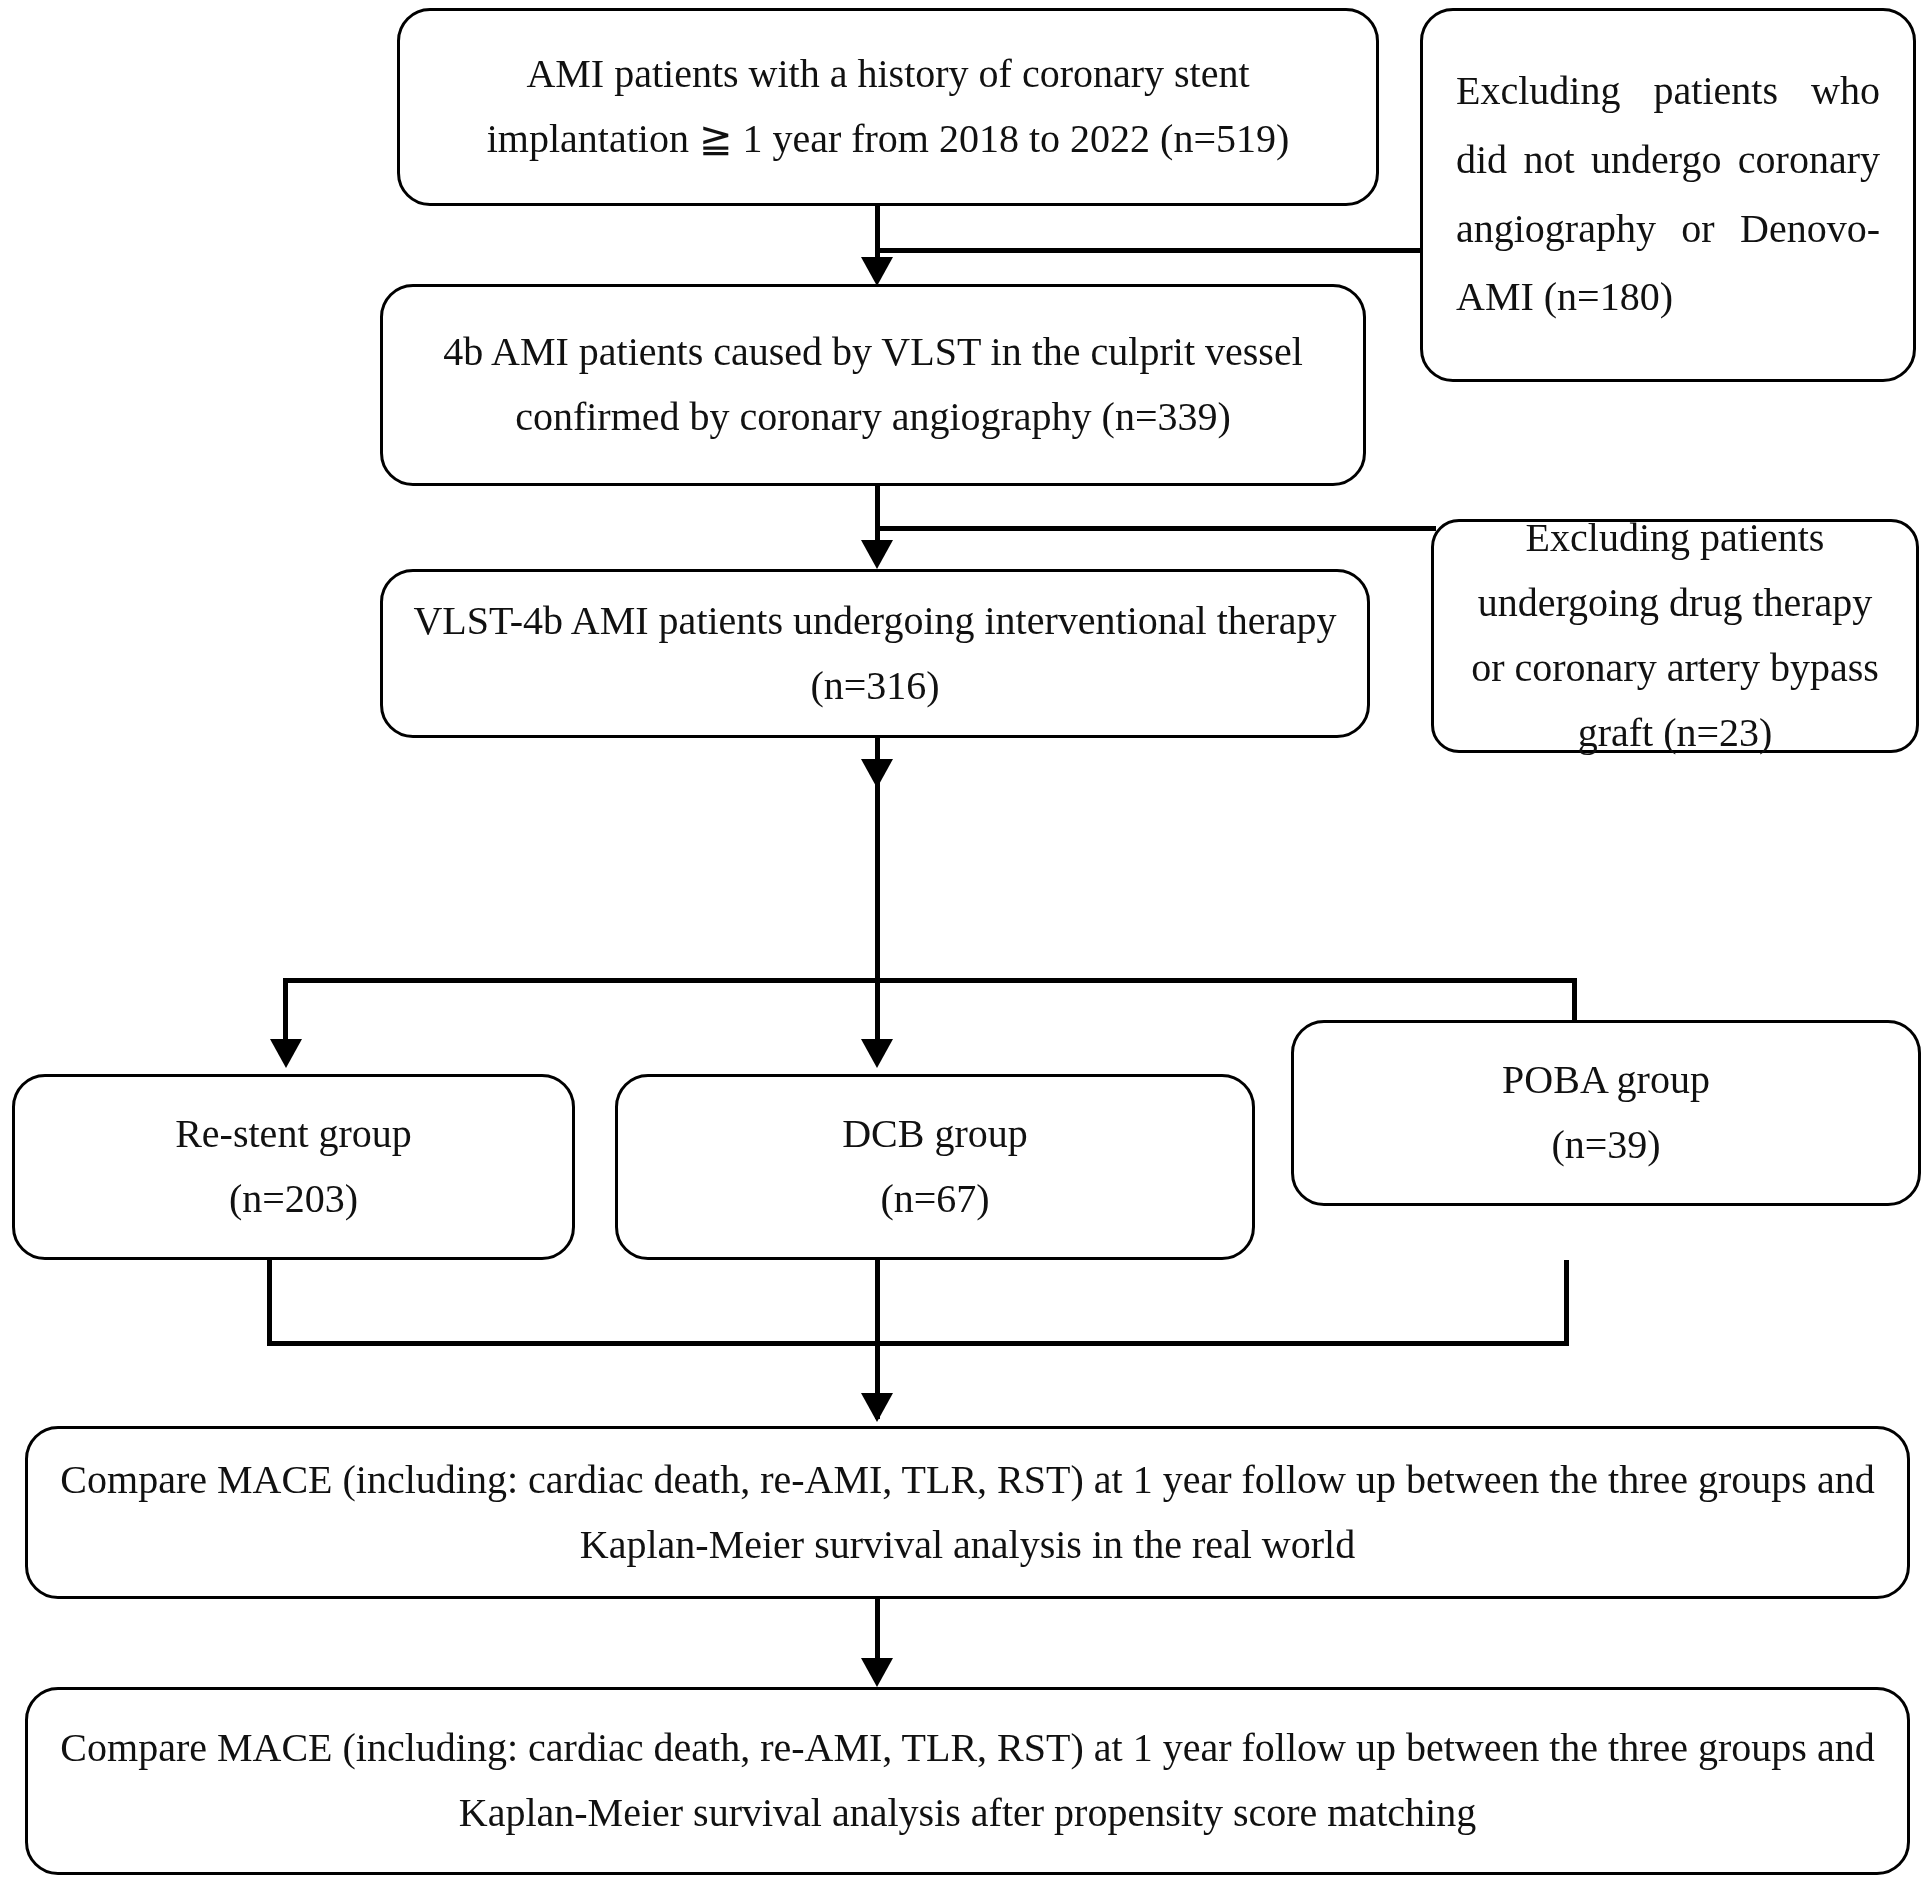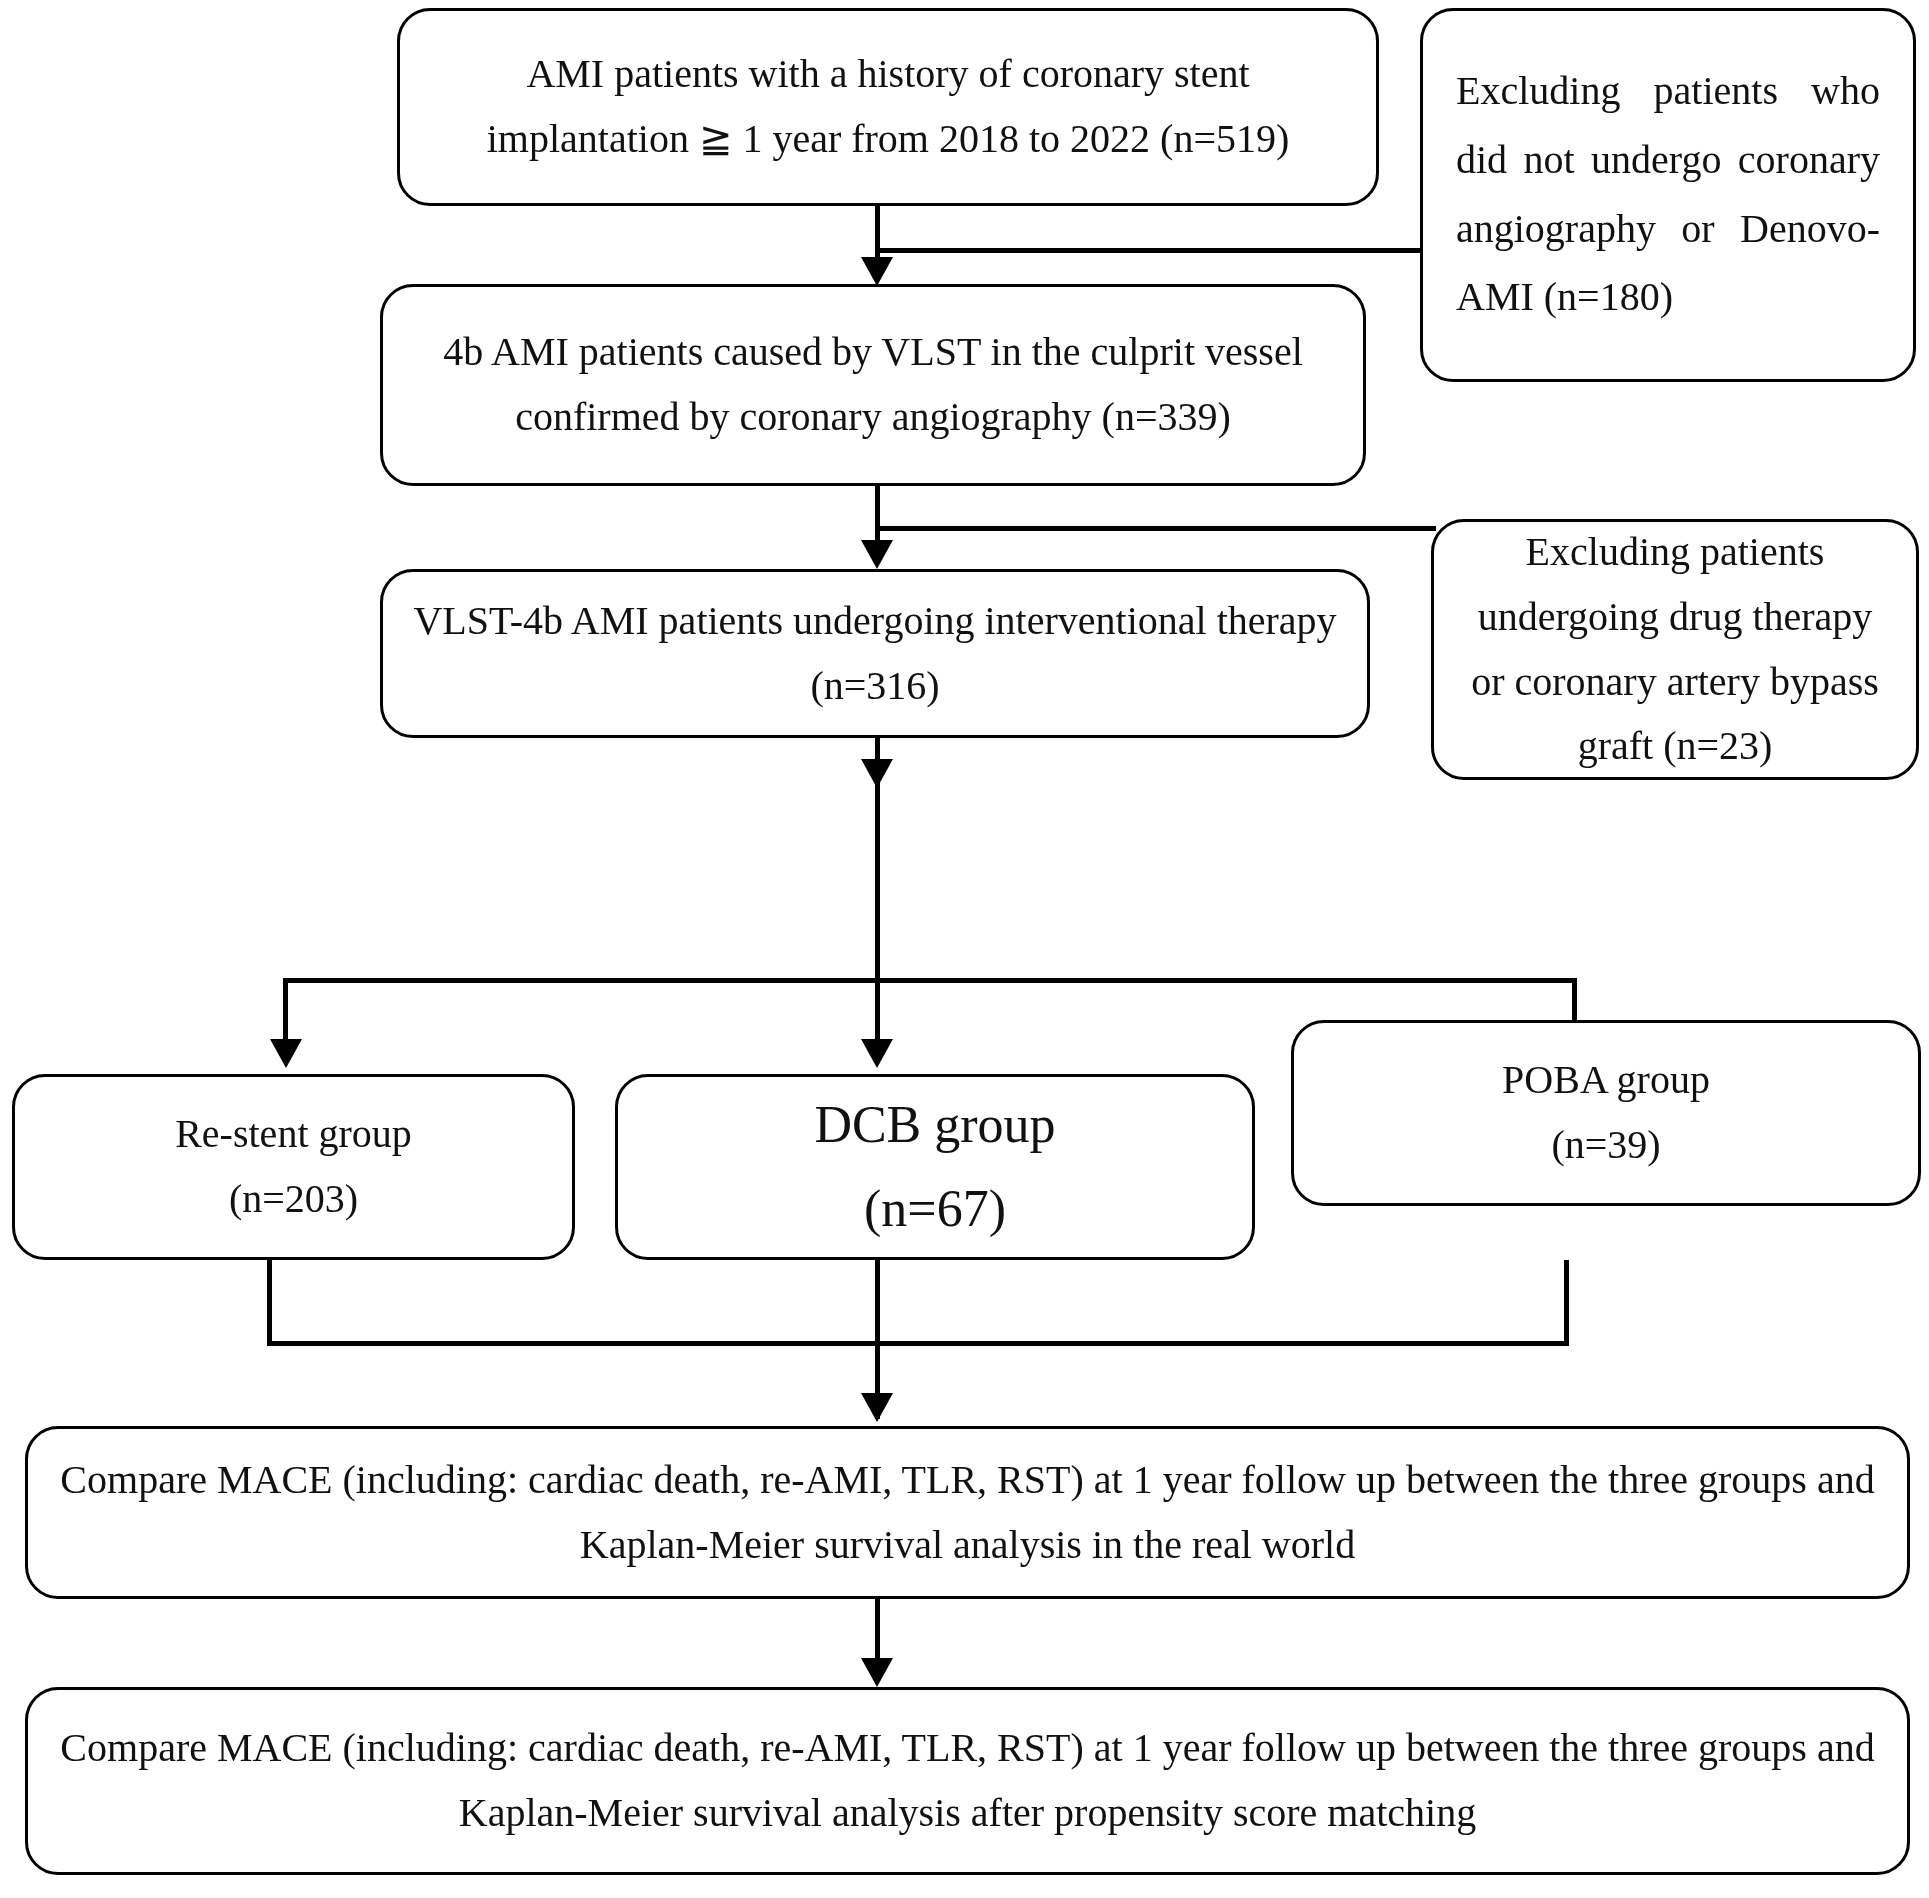--- a/index.html
+++ b/index.html
@@ -42,27 +42,27 @@
   }
 
   
   #n-source      { left: 397px;  top: 7.7px;    width: 982px; height: 198px; font-size: 40px; }
   #n-excl1       { left: 1420px; top: 7.7px;    width: 496px;  height: 374px; font-size: 40px; }
   #n-confirmed   { left: 380px;  top: 284px;  width: 986px; height: 202px; font-size: 40px; }
   #n-excl2       { left: 1431px; top: 519px;  width: 488px;  height: 223px; font-size: 40px; }
   #n-excl2       { left: 1431px; top: 519px;  width: 488px;  height: 225px; }
   #n-interv      { left: 380px;  top: 569px;  width: 990px; height: 169px; font-size: 40px; }
   #n-grp0        { left: 12px;   top: 1074px; width: 563px;  height: 186px; font-size: 40px; }
-  #n-grp1        { left: 615px;  top: 1074px; width: 640px;  height: 186px; font-size: 52px; }
+  #n-grp1        { left: 615px;  top: 1074px; width: 640px;  height: 186px; font-size: 40px; }
   #n-grp2        { left: 1291px; top: 1020px; width: 630px;  height: 186px; font-size: 40px; }
   #n-out0        { left: 25px;   top: 1426px; width: 1885px; height: 173px; font-size: 40px; }
   #n-out1        { left: 25px;   top: 1687px; width: 1885px; height: 188px; font-size: 40px; }
 
   
-  #n-excl2 { height: 261px; }
+  #n-excl2 { height: 234px; border-radius: 28px; }
 
   
   .ln {
     position: absolute;
     background: #000000;
     z-index: 1;
   }
   .vline { width: 4.8px; }
   .hline { height: 4.8px; }
   .arrowhead {

